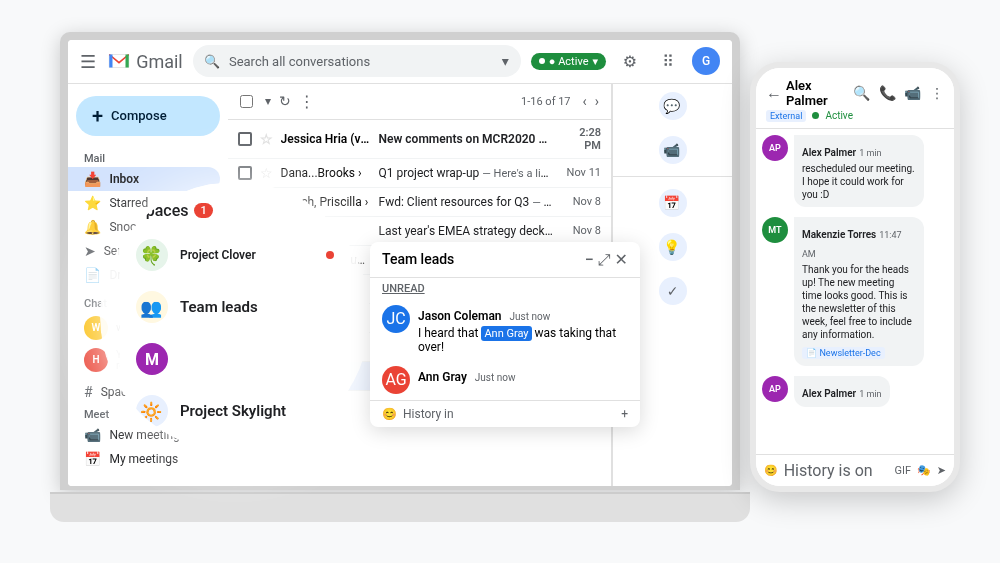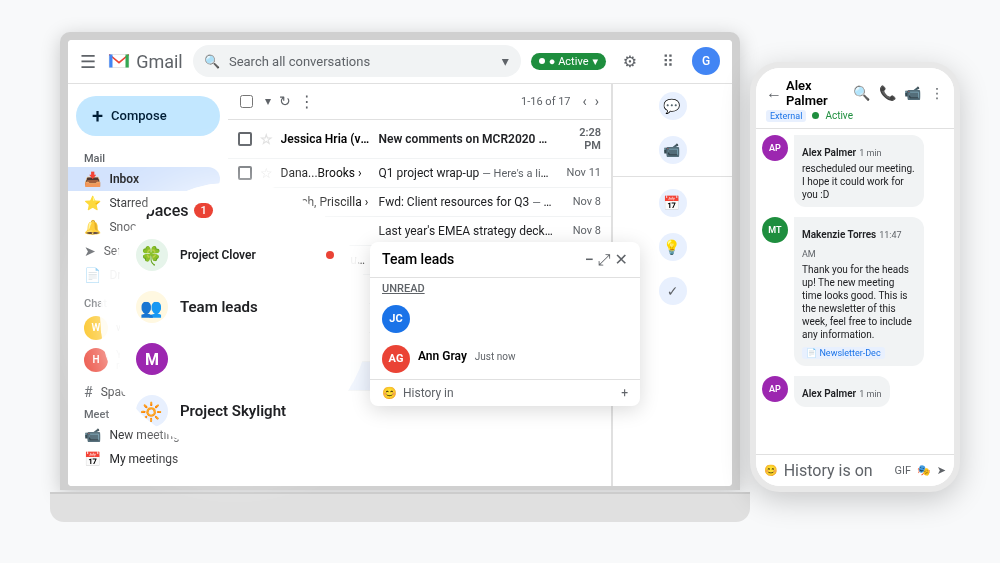--- a/index.html
+++ b/index.html
@@ -416,22 +416,22 @@
     }
 
     .chat-msg-avatar {
       width: 28px;
       height: 28px;
       border-radius: 50%;
       flex-shrink: 0;
       display: flex;
       align-items: center;
       justify-content: center;
-      font-size: 11px;
-      font-weight: 700;
+      font-size: 16px;
+      font-weight: 400;
       color: #fff;
       text-align: center;
     }
 
     .chat-msg-content {
       flex: 1;
     }
 
     .highlight-tag {
       background: #1a73e8;
@@ -880,20 +880,27 @@
         <span>−</span>
         <span>⤢</span>
         <span>✕</span>
       </div>
     </div>
 
     <div class="unread-label">UNREAD</div>
 
     <div class="chat-msg">
       <div class="chat-msg-avatar" style="background:#1a73e8;">JC</div>
+      <div class="chat-msg-content">
+        <span style="font-size:12px;font-weight:600;">Jason Coleman</span>
+        <span style="font-size:10px;color:#5f6368;margin-left:4px;">Just now</span>
+        <div style="font-size:12px;margin-top:2px;">
+          I heard that <span class="highlight-tag">Ann Gray</span> was taking that over!
+        </div>
+      </div>
     </div>
 
     <div class="chat-msg">
       <div class="chat-msg-avatar" style="background:#ea4335;">AG</div>
       <div class="chat-msg-content">
         <span style="font-size:12px;font-weight:600;">Ann Gray</span>
         <span style="font-size:10px;color:#5f6368;margin-left:4px;">Just now</span>
       </div>
     </div>
 

